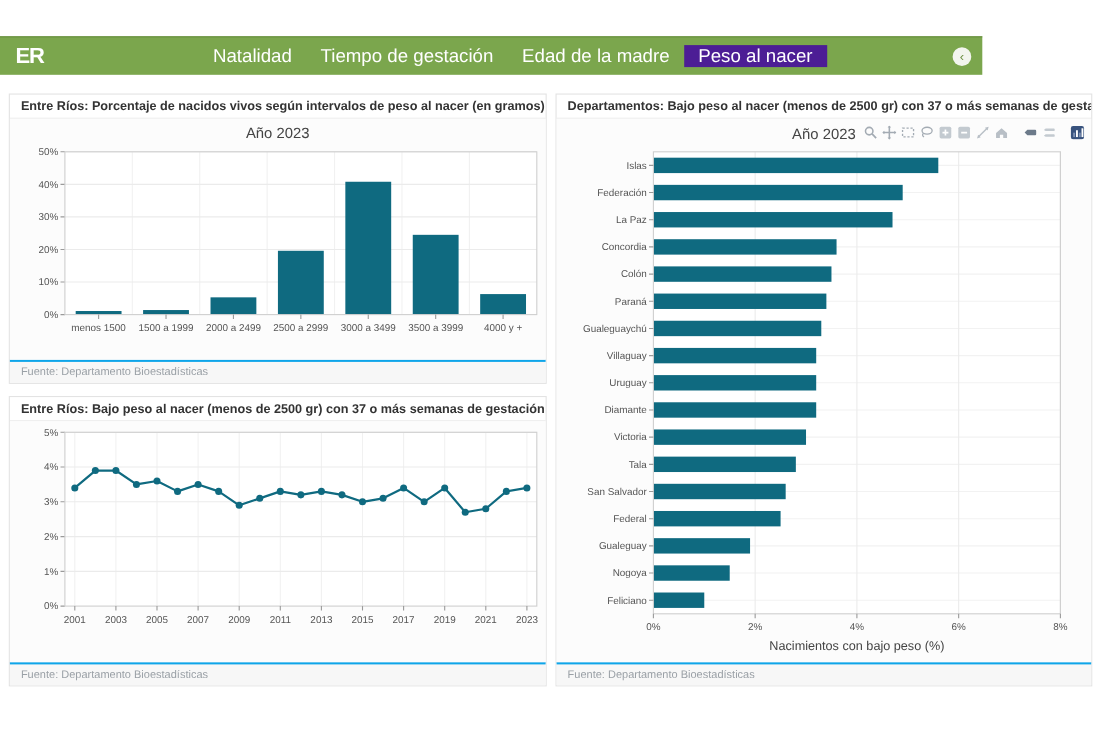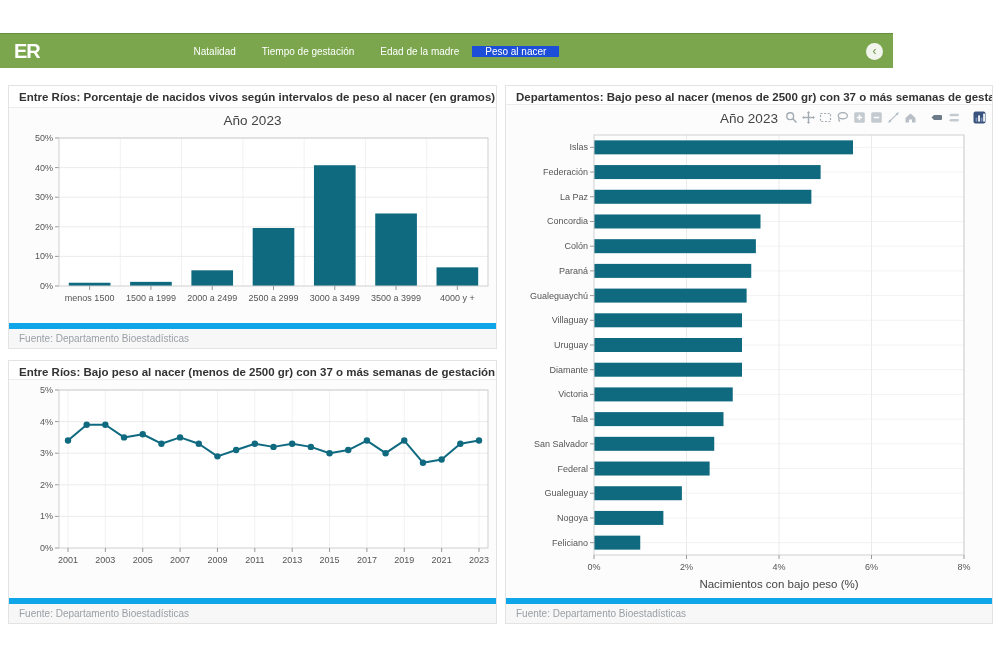--- a/index.html
+++ b/index.html
@@ -11,24 +11,24 @@
   header{
     position:absolute;left:0;top:33px;width:893px;height:34px;
     background:#7BA64D;border-top:1px solid #688f3e;
     display:flex;align-items:center;color:#fff;
   }
   .brand{display:flex;align-items:center;gap:10px;padding:0 14px;min-width:150px;}
   .logo{font-weight:800;font-size:20px;letter-spacing:-1px;}
   .app-title{font-size:15px;font-weight:400;margin-top:48px;}
   .tabs{display:flex;align-items:stretch;}
   .tab{
-    display:flex;align-items:center;padding:0 13px;font-size:10px;color:#fff;
+    display:flex;align-items:center;padding:0 13px;font-size:17px;color:#fff;
     cursor:pointer;white-space:nowrap;
   }
-  .tab.active{background:#1d4ed8;}
+  .tab.active{background:#4c1d95;}
   .collapse-btn{
     margin-left:auto;align-self:center;margin-right:10px;
     width:17px;height:17px;border-radius:50%;background:#f2f5ee;
     display:flex;align-items:center;justify-content:center;cursor:pointer;
   }
   .collapse-btn span{color:#6b8f43;font-size:12px;line-height:1;margin-top:-1px;}
   
   .panel{
     position:absolute;background:#fff;border:1px solid #e3e3e3;
     display:flex;flex-direction:column;box-sizing:border-box;
@@ -36,21 +36,21 @@
   .panel-a{left:8px;top:85px;width:489px;height:264px;}
   .panel-b{left:8px;top:360px;width:489px;height:264px;}
   .panel-c{left:505px;top:85px;width:488px;height:539px;}
   .panel-title{
     padding:5px 10px 4px 10px;font-weight:bold;font-size:11.5px;color:#333;
     border-bottom:1px solid #ececec;white-space:nowrap;overflow:hidden;
   }
   .panel-body{flex:1;position:relative;background:#fcfcfc;}
   .panel-footer{
     padding:4px 10px;font-size:10px;color:#9aa0a6;background:#f7f7f7;
-    border-top:6px solid #0ea5e9;margin-top:auto;
+    border-top:2px solid #0ea5e9;margin-top:auto;
   }
   .chart-title{
     height:24px;display:flex;align-items:center;justify-content:center;
     font-size:13.5px;color:#444;
   }
   .chart-title-row{height:26px;position:relative;display:flex;align-items:center;justify-content:center;}
   .chart-title-row .chart-title-text{font-size:13.5px;color:#444;}
   .modebar{
     position:absolute;right:6px;top:5px;display:flex;align-items:center;gap:3px;
   }

